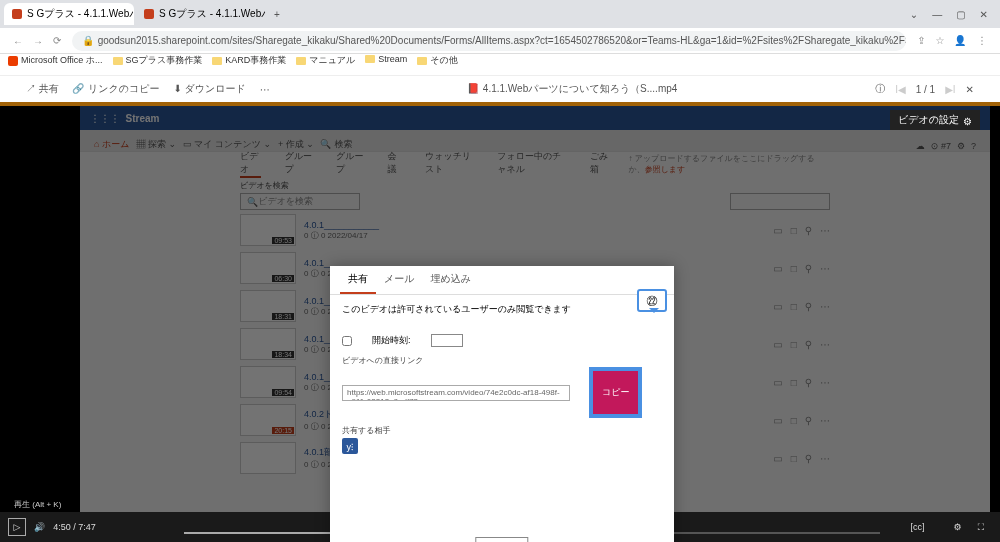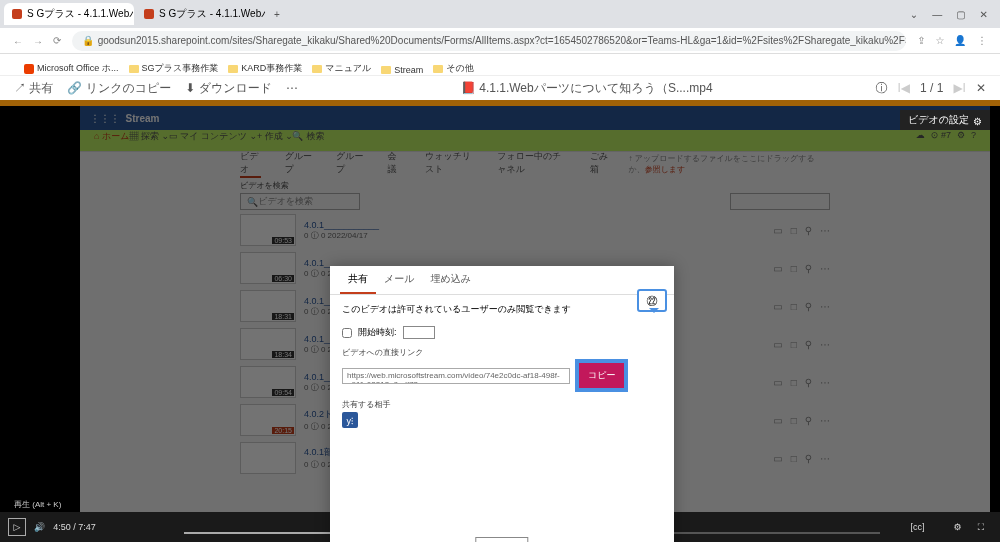--- a/index.html
+++ b/index.html
@@ -5,32 +5,32 @@
 *{margin:0;padding:0;box-sizing:border-box;font-family:"Meiryo","Segoe UI",sans-serif}
 body{width:1000px;height:542px;overflow:hidden;background:#fff;position:relative}
 .browser-tabs{height:28px;background:#dfe1e5;display:flex;align-items:center;padding:0 4px;font-size:10px}
 .tab{background:#fff;padding:4px 8px;border-radius:6px 6px 0 0;margin-right:2px;display:flex;align-items:center;max-width:130px;overflow:hidden;white-space:nowrap}
 .tab.inactive{background:transparent}
 .tab .favicon{width:10px;height:10px;background:#c43e1c;border-radius:2px;margin-right:5px;flex-shrink:0}
 .win-controls{margin-left:auto;display:flex;gap:14px;color:#555;padding-right:8px}
 .addr-bar{height:26px;display:flex;align-items:center;padding:0 8px;background:#fff;font-size:10px;border-bottom:1px solid #ddd}
 .addr-bar .nav-btn{color:#888;margin:0 5px}
 .addr-bar .urlbox{flex:1;background:#f1f3f4;border-radius:12px;padding:3px 10px;color:#555;margin:0 6px;overflow:hidden;white-space:nowrap}
-.bookmarks{height:22px;display:flex;align-items:flex-end;padding:0 24px;font-size:9px;gap:10px;border-bottom:1px solid #eee;color:#333}
+.bookmarks{height:22px;display:flex;align-items:flex-start;padding:0 8px;font-size:9px;gap:10px;border-bottom:1px solid #eee;color:#333}
 .bm{display:flex;align-items:center;gap:3px}
 .bm .folder{width:10px;height:8px;background:#f8d775;border-radius:1px}
 .bm .icon-o{width:10px;height:10px;border-radius:2px;background:#eb3c00}
-.sp-toolbar{height:30px;display:flex;align-items:center;padding:0 14px;font-size:12px;color:#555;gap:14px;border-bottom:6px solid #a16207}
+.sp-toolbar{height:30px;display:flex;align-items:center;padding:0 26px;font-size:10px;color:#555;gap:14px;border-bottom:4px solid #a16207}
 .sp-toolbar .center{flex:1;text-align:center}
 .sp-toolbar .right{display:flex;gap:10px;align-items:center}
 .video-area{position:relative;height:436px;background:#000}
 .dim{position:absolute;inset:0;background:rgba(0,0,0,.55)}
 .stream-app{position:absolute;left:80px;top:0;right:10px;bottom:30px;background:#f7f7f7;overflow:hidden}
 .stream-header{height:24px;background:#2b579a;display:flex;align-items:center;padding:0 10px;color:#fff;font-size:10px}
-.stream-nav{height:22px;background:#bef264;display:flex;align-items:flex-start;padding:0 14px;font-size:9px;color:#555;gap:0;border-bottom:1px solid #ddd}
+.stream-nav{height:22px;background:#e5e5e5;display:flex;align-items:flex-end;padding:0 14px;font-size:9px;color:#555;gap:7px;border-bottom:1px solid #ddd}
 .stream-nav .home{color:#c43e1c}
 .stream-nav .right{margin-left:auto;display:flex;gap:6px}
 .stream-tabs{height:24px;display:flex;align-items:center;padding:0 160px 0 160px;font-size:9px;gap:18px;color:#555;justify-content:space-between}
 .stream-tabs .left{display:flex;gap:24px}
 .stream-tabs .upload{font-size:8px;color:#888}
 .stream-tabs .upload .red{color:#c43e1c}
 .stream-body{padding:4px 160px;font-size:9px;color:#444}
 .search-row{display:flex;gap:120px;align-items:center;margin-bottom:4px}
 .search-box{border:1px solid #aaa;padding:2px 6px;font-size:9px;width:120px;height:17px;display:flex;align-items:center;color:#888}
 .sort-box{border:1px solid #aaa;width:100px;height:17px;margin-left:auto}
@@ -40,30 +40,30 @@
 .thumb .badge{position:absolute;right:1px;bottom:1px;background:#333;color:#fff;font-size:7px;padding:0 2px}
 .thumb.red .badge{background:#c43e1c}
 .vmeta{font-size:8px;color:#666}
 .vmeta .title{color:#2b579a;font-size:9px}
 .vactions{margin-left:auto;display:flex;gap:8px;color:#888;font-size:10px}
 .dialog{position:absolute;left:330px;top:160px;width:344px;height:300px;background:#fff;box-shadow:0 0 14px rgba(0,0,0,.3);font-size:10px;z-index:10}
 .dlg-tabs{display:flex;border-bottom:1px solid #ddd;padding:0 10px}
 .dlg-tab{padding:6px 8px;font-size:10px;color:#555}
 .dlg-tab.active{border-bottom:2px solid #c43e1c;color:#000}
 .dlg-body{padding:8px 12px}
-.dlg-msg{font-size:9px;margin-bottom:10px}
-.dlg-row{display:flex;align-items:center;gap:6px;margin-bottom:8px;font-size:9px}
+.dlg-msg{font-size:9px;margin-bottom:18px}
+.dlg-row{display:flex;align-items:center;gap:20px;margin-bottom:8px;font-size:9px}
 .dlg-label{font-size:8px;color:#444;margin-bottom:2px}
 .dlg-url{border:1px solid #aaa;font-size:8px;padding:2px 4px;width:228px;height:16px;color:#666;overflow:hidden}
-.copy-btn{background:#c2185b;color:#fff;font-size:9px;padding:6px 9px;border:3px solid #4a90e2;outline:2px solid #4a90e2;outline-offset:-1px}
+.copy-btn{background:#c2185b;color:#fff;font-size:9px;padding:15px 9px;border:3px solid #4a90e2;outline:2px solid #4a90e2;outline-offset:-1px}
 .yammer{width:16px;height:16px;background:#2b579a;color:#fff;font-size:9px;display:flex;align-items:center;justify-content:center;border-radius:2px}
 .dlg-close{position:absolute;bottom:10px;left:50%;transform:translateX(-50%);border:1px solid #888;padding:2px 12px;font-size:9px}
 .callout{position:absolute;left:637px;top:183px;width:30px;height:23px;background:#fff;border:2px solid #4a90e2;border-radius:3px;display:flex;align-items:center;justify-content:center;font-size:11px;z-index:11}
 .callout::after{content:"";position:absolute;bottom:-8px;left:10px;border:5px solid transparent;border-top-color:#4a90e2}
-.vid-settings{position:absolute;right:10px;top:4px;background:#222;color:#fff;font-size:10px;padding:3px 8px;z-index:5;display:flex;align-items:flex-end;gap:4px}
+.vid-settings{position:absolute;right:20px;top:4px;background:#222;color:#fff;font-size:10px;padding:3px 8px;z-index:5;display:flex;align-items:flex-end;gap:4px}
 .controls{position:absolute;left:0;right:0;bottom:0;height:30px;background:#1a1a1a;display:flex;align-items:center;padding:0 8px;color:#ddd;font-size:9px;z-index:5}
 .controls .play{width:18px;height:18px;border:1px solid #aaa;display:flex;align-items:center;justify-content:center;margin-right:8px}
 .controls .time{margin:16px 8px}
 .replay-hint{position:absolute;left:14px;bottom:32px;color:#ccc;font-size:8px;z-index:5}
 .progress{position:absolute;left:80px;right:10px;top:12px;height:2px;background:#555}
 .progress .fill{height:100%;width:63%;background:#aaa}
 .progress .knob{position:absolute;left:63%;top:-3px;width:8px;height:8px;background:#fff;border-radius:50%}
 .timebox{border:1px solid #888;width:32px;height:13px;font-size:8px}
 input[type=checkbox]{width:10px;height:10px}
 </style>

